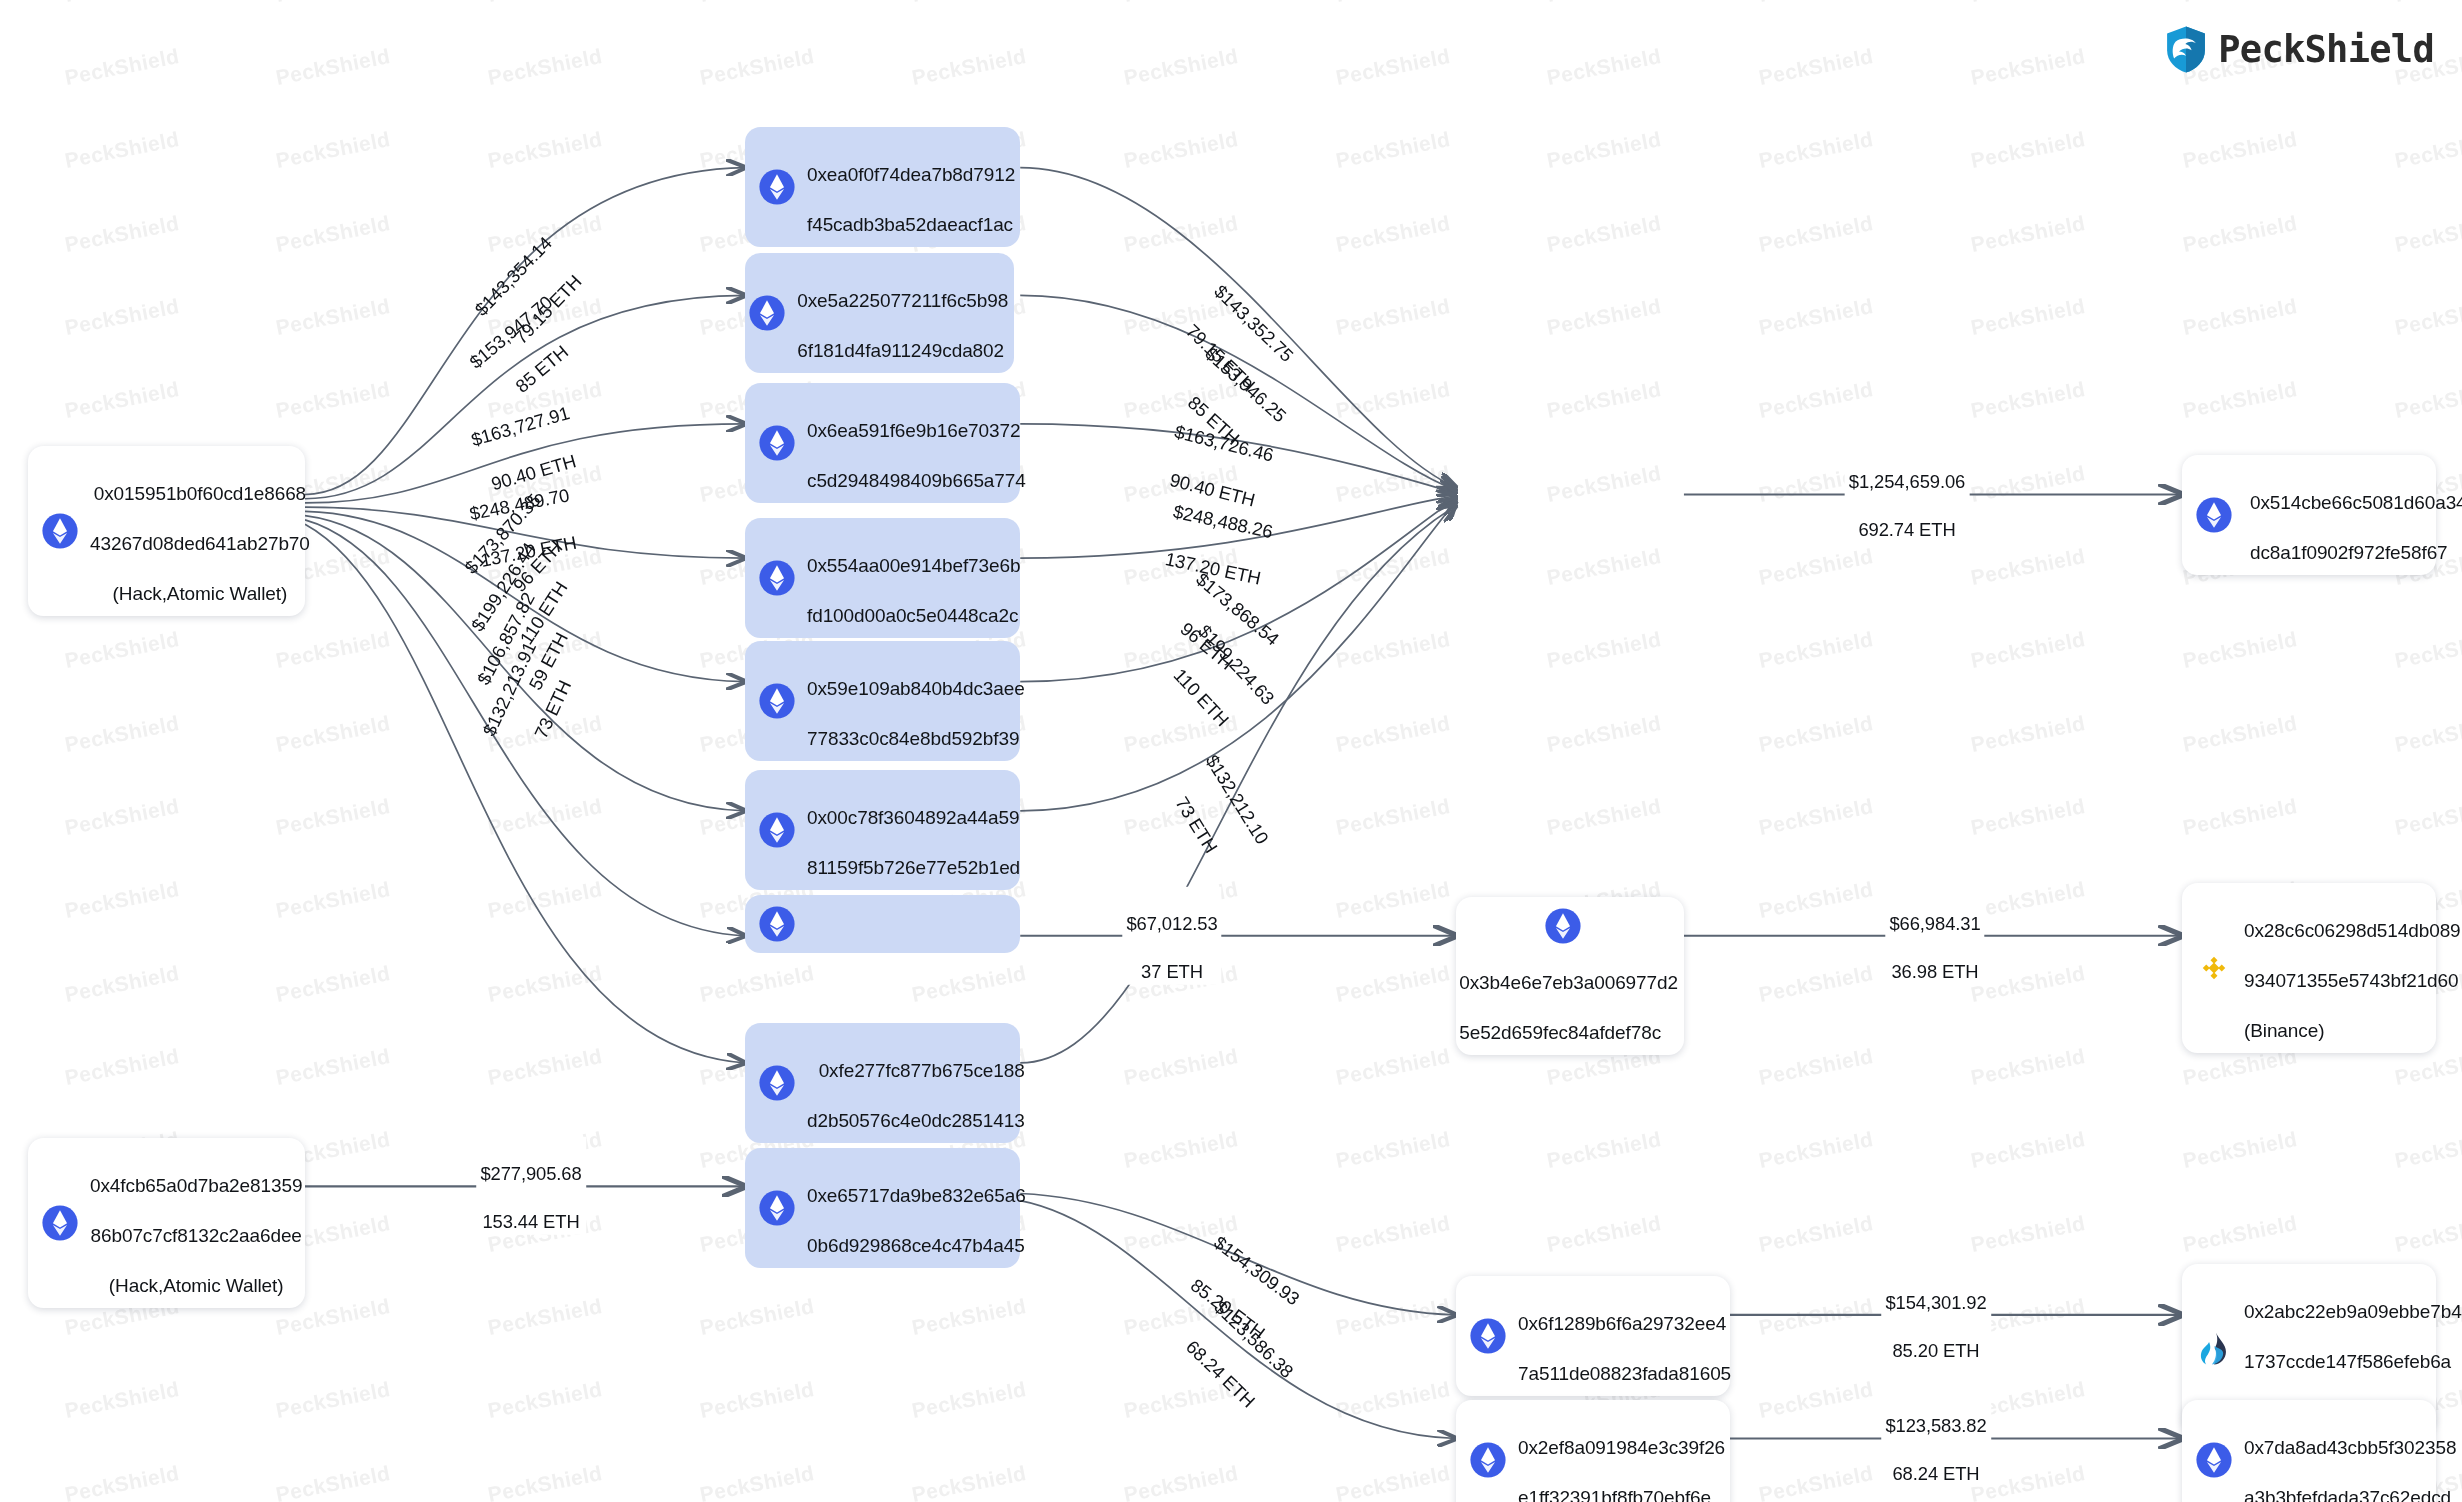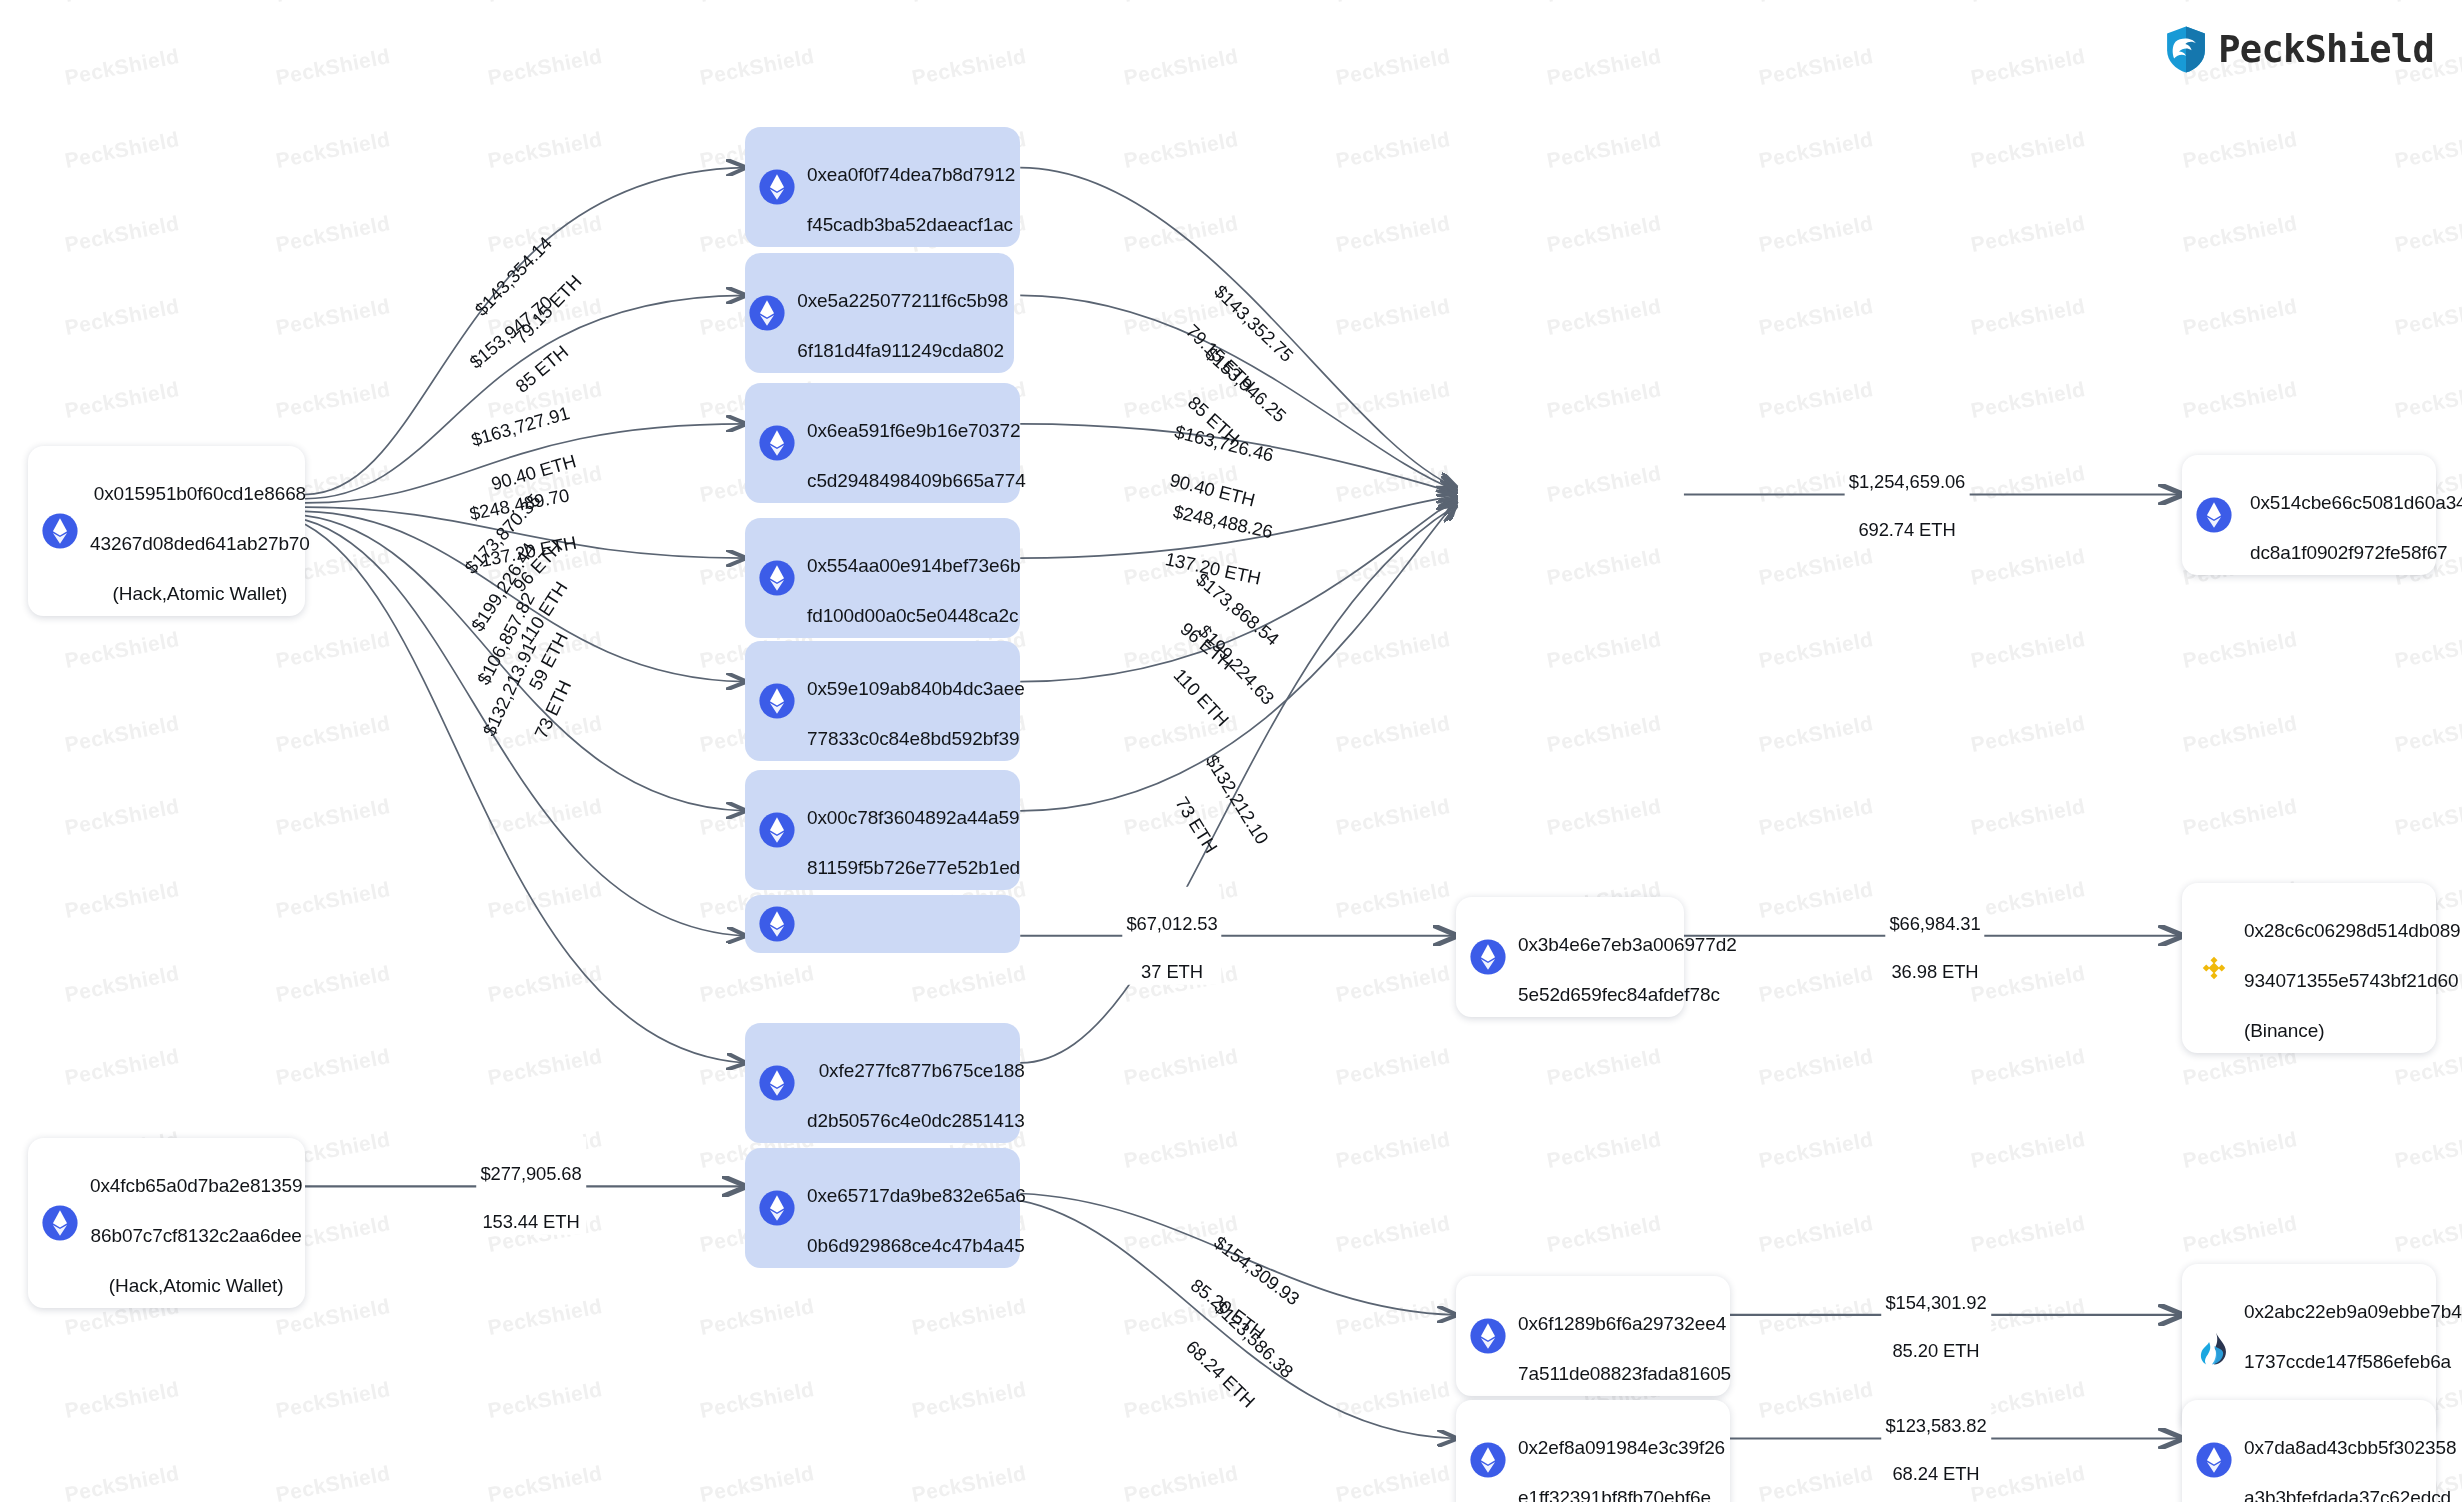--- a/index.html
+++ b/index.html
@@ -525,21 +525,21 @@
           <circle cx="27" cy="27" r="25" fill="#3c5ce8"></circle>
           <path d="M27 9 L37 27.5 L27 33.5 L17 27.5 Z" fill="#ffffff"></path>
           <path d="M27 35.6 L37 29.8 L27 45 L17 29.8 Z" fill="#ffffff" opacity=".92"></path>
         </svg></span>
     <span class="txt">
       <span>0x514cbe66c5081d60a34</span><br>
       <span>dc8a1f0902f972fe58f67</span>
     </span>
   </div>
 
-  <div class="node" style="left:1456px;top:897px;width:228px;">
+  <div class="node" style="left:1456px;top:897px;width:228px;flex-direction:column;">
     <span class="ic"><svg viewBox="0 0 54 54" width="38" height="38">
           <circle cx="27" cy="27" r="25" fill="#3c5ce8"></circle>
           <path d="M27 9 L37 27.5 L27 33.5 L17 27.5 Z" fill="#ffffff"></path>
           <path d="M27 35.6 L37 29.8 L27 45 L17 29.8 Z" fill="#ffffff" opacity=".92"></path>
         </svg></span>
     <span class="txt">
       <span>0x3b4e6e7eb3a006977d2</span><br>
       <span>5e52d659fec84afdef78c</span>
     </span>
   </div>

